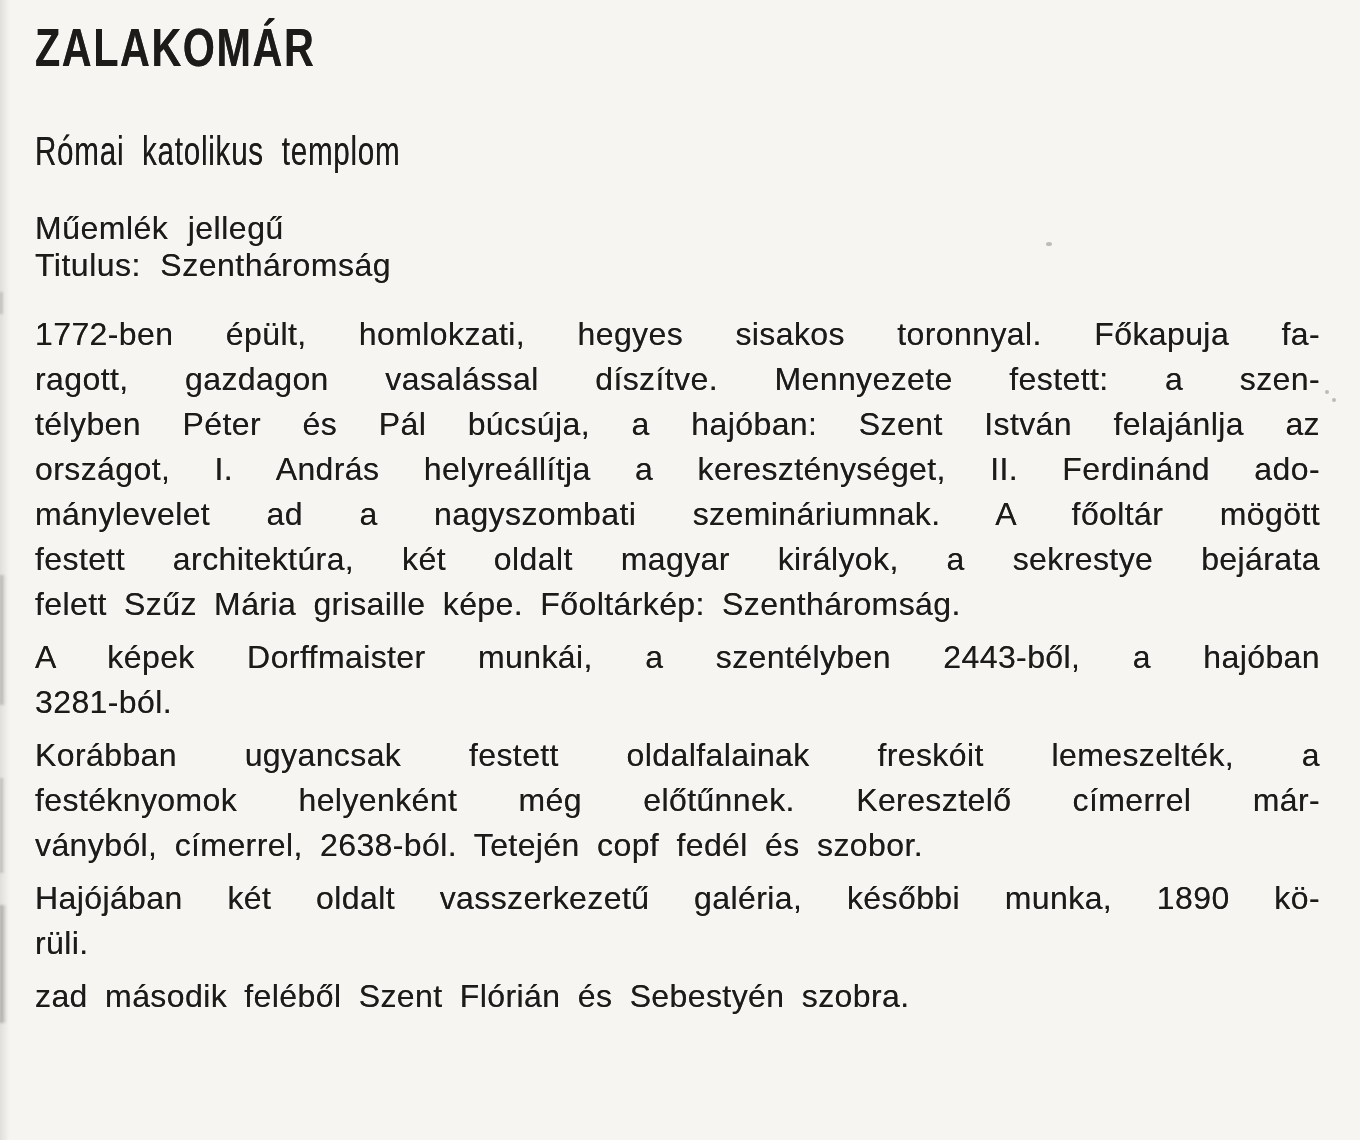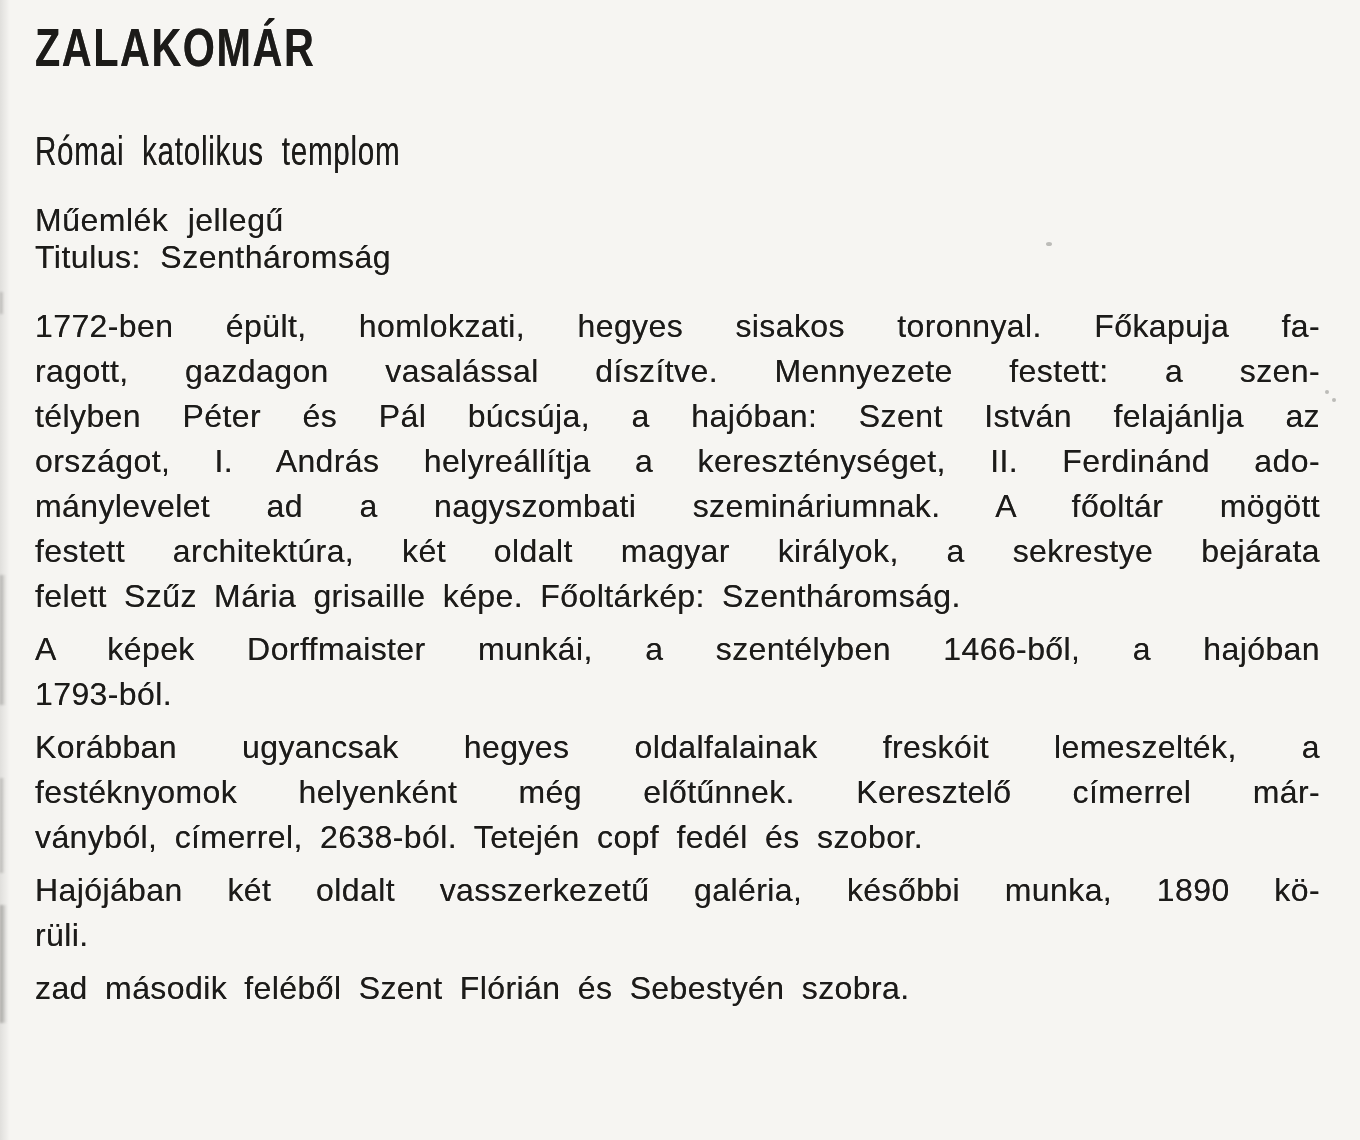--- a/index.html
+++ b/index.html
@@ -35,21 +35,21 @@
     line-height: 46px;
     font-weight: 400;
     letter-spacing: 1px;
     word-spacing: 12px;
     white-space: nowrap;
   }
   .subtitle .squeeze { transform: scaleX(0.74); }
 
   
   .info {
-    margin-top: 28px;
+    margin-top: 36px;
     font-size: 32px;
     line-height: 37px;
     letter-spacing: 0.5px;
     word-spacing: 10px;
   }
 
   
   .body-text {
     margin-top: 28px;
     font-size: 32px;
@@ -125,26 +125,26 @@
       <div class="line">1772-ben épült, homlokzati, hegyes sisakos toronnyal. Főkapuja fa-</div>
       <div class="line">ragott, gazdagon vasalással díszítve. Mennyezete festett: a szen-</div>
       <div class="line">télyben Péter és Pál búcsúja, a hajóban: Szent István felajánlja az</div>
       <div class="line">országot, I. András helyreállítja a kereszténységet, II. Ferdinánd ado-</div>
       <div class="line">mánylevelet ad a nagyszombati szemináriumnak. A főoltár mögött</div>
       <div class="line">festett architektúra, két oldalt magyar királyok, a sekrestye bejárata</div>
       <div class="line last">felett Szűz Mária grisaille képe. Főoltárkép: Szentháromság.</div>
     </div>
 
     <div class="para">
-      <div class="line">A képek Dorffmaister munkái, a szentélyben 1466-ből, a hajóban</div>
-      <div class="line last">1793-ból.</div>
+      <div class="line">A képek Dorffmaister munkái, a szentélyben 2443-ből, a hajóban</div>
+      <div class="line last">3281-ból.</div>
     </div>
 
     <div class="para">
-      <div class="line">Korábban ugyancsak hegyes oldalfalainak freskóit lemeszelték, a</div>
+      <div class="line">Korábban ugyancsak festett oldalfalainak freskóit lemeszelték, a</div>
       <div class="line">festéknyomok helyenként még előtűnnek. Keresztelő címerrel már-</div>
       <div class="line last">ványból, címerrel, 2638-ból. Tetején copf fedél és szobor.</div>
     </div>
 
     <div class="para">
       <div class="line">Hajójában két oldalt vasszerkezetű galéria, későbbi munka, 1890 kö-</div>
       <div class="line last">rüli.</div>
     </div>
 
     <div class="para">

